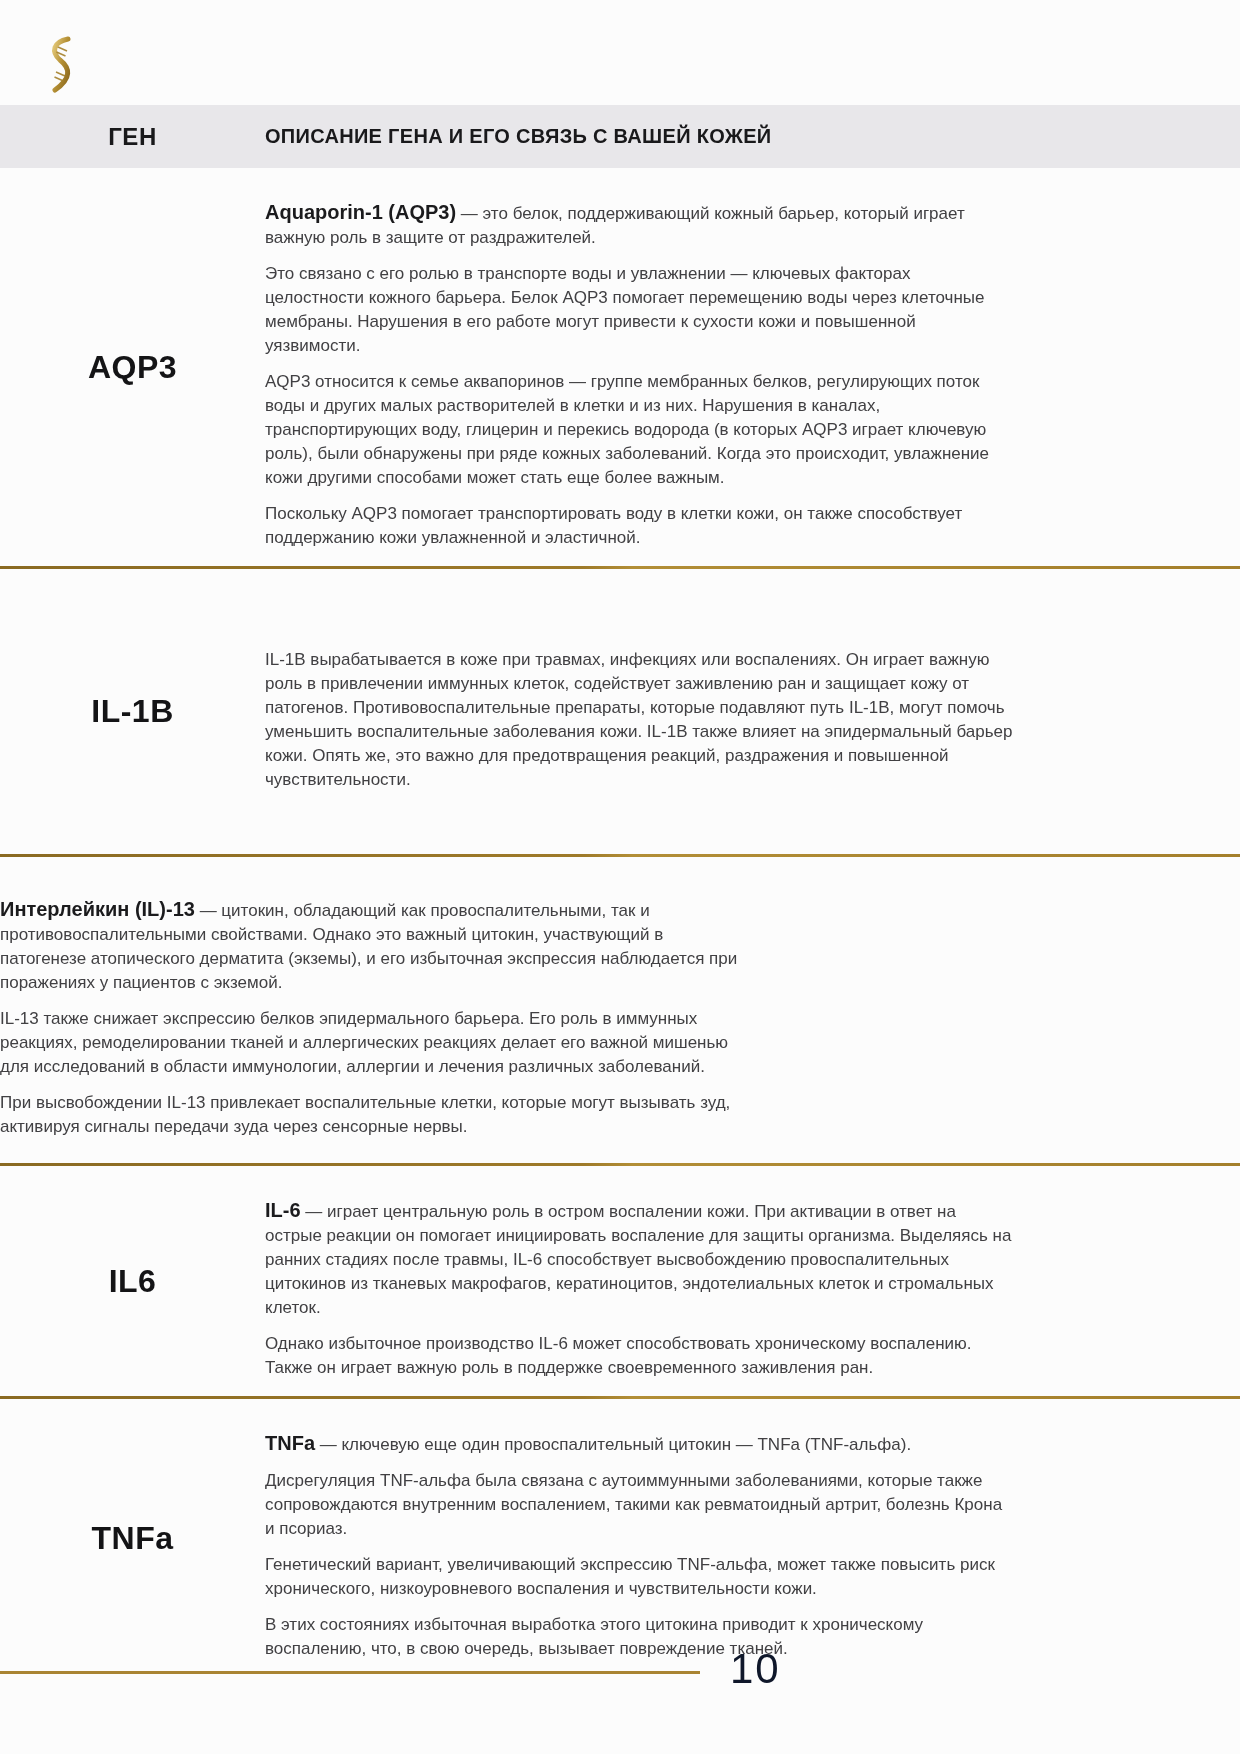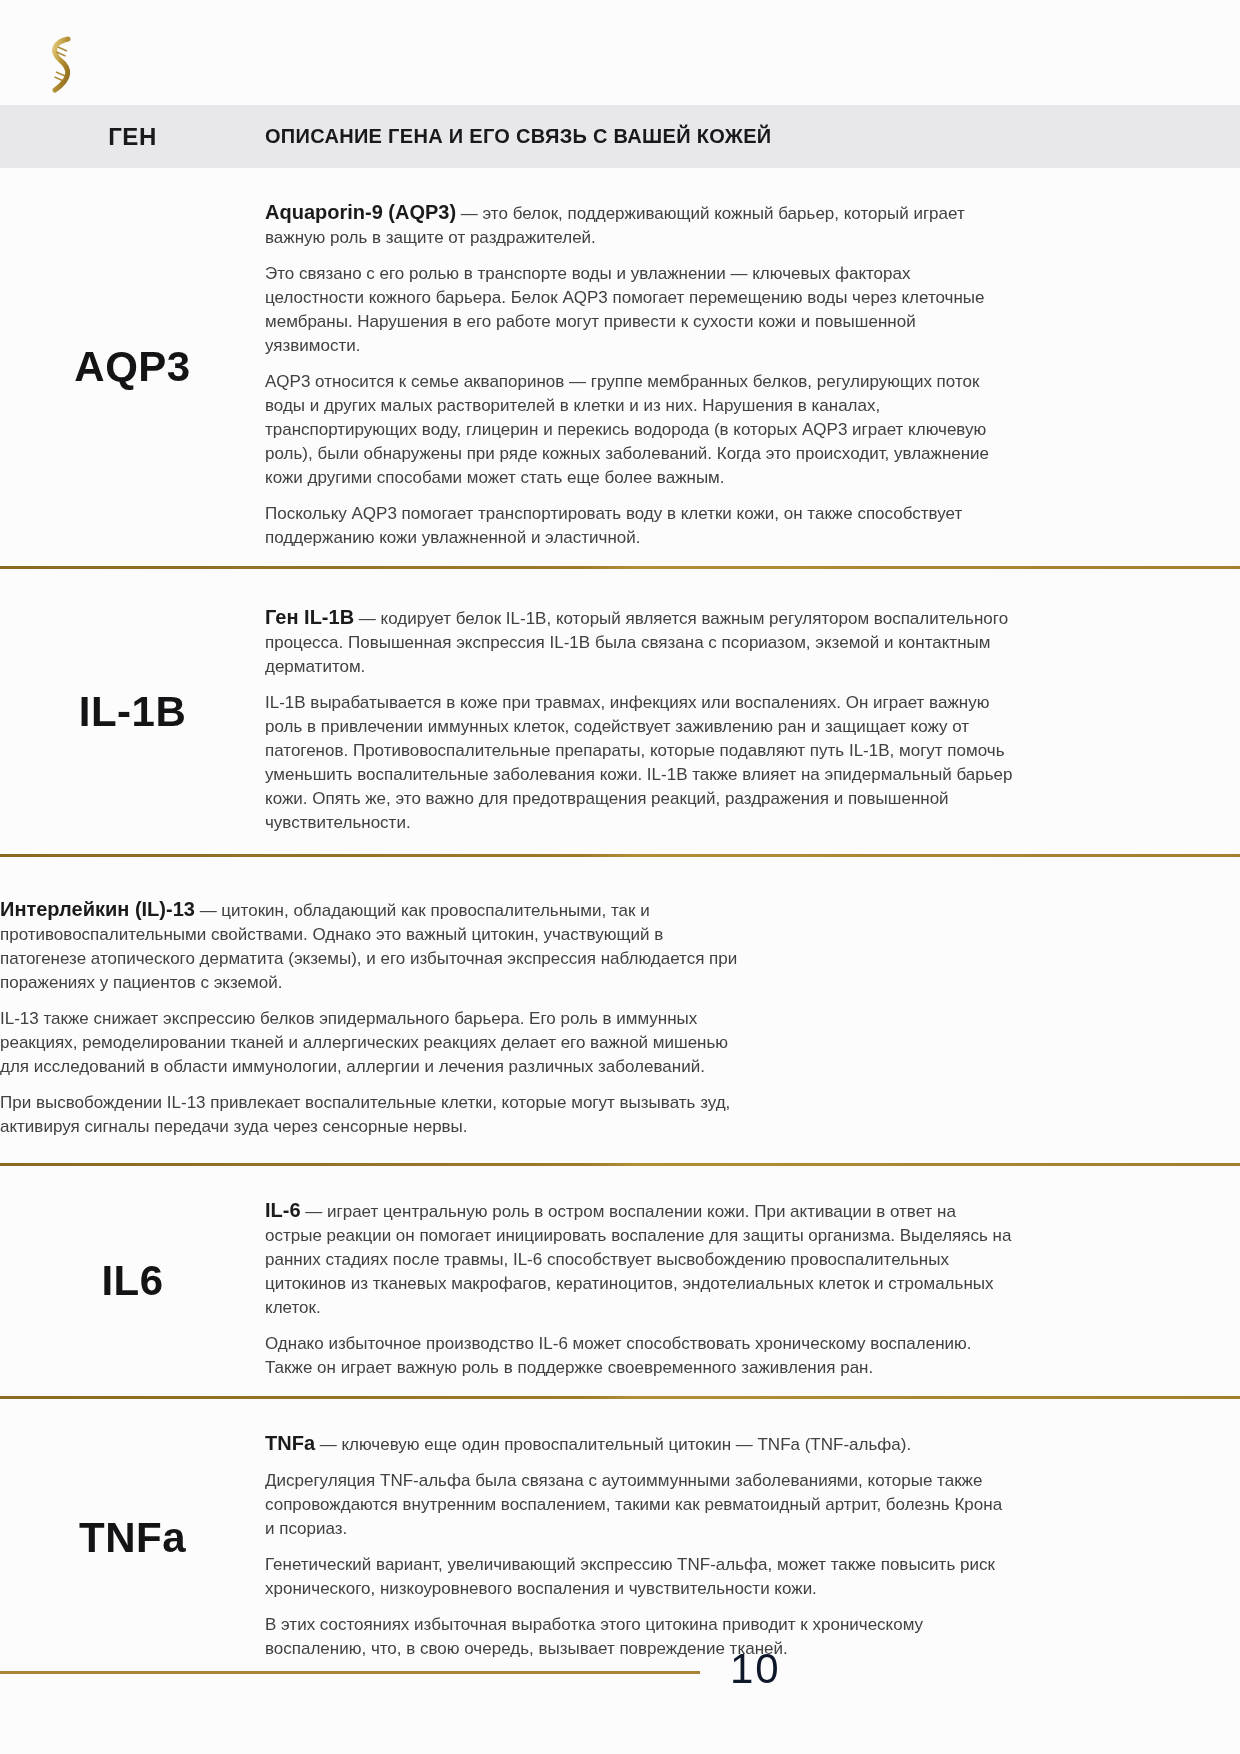--- a/index.html
+++ b/index.html
@@ -24,21 +24,21 @@
   }
   .rows { position:absolute; top:168px; left:0; width:1240px; }
   .row { display:flex; align-items:center; }
   .row-0 { min-height:385px; }
   .row-1 { min-height:285px; }
   .row-2 { min-height:306px; }
   .row-3 { min-height:224px; }
   .row-4 { min-height:260px; }
   .gene-cell {
     width:265px; flex:0 0 265px; text-align:center;
-    font-size:42px; font-weight:bold; color:#141416; letter-spacing:.5px;
+    font-size:32px; font-weight:bold; color:#141416; letter-spacing:.5px;
   }
   .desc-cell {
     width:748px; max-width:748px;
     padding:32px 0 16px 0;
     font-size:17px; line-height:24px; color:#414043;
   }
   .desc-cell p { margin:0 0 12px 0; }
   .desc-cell p:last-child { margin-bottom:0; }
   .lead { font-size:20px; font-weight:bold; color:#1b1b1d; }
   .sep {
@@ -81,33 +81,32 @@
   <div class="band">
     <div class="gene-col">ГЕН</div>
     <div class="desc-col">ОПИСАНИЕ ГЕНА И ЕГО СВЯЗЬ С ВАШЕЙ КОЖЕЙ</div>
   </div>
 
   <div class="rows">
 
     <div class="row row-0">
       <div class="gene-cell">AQP3</div>
       <div class="desc-cell">
-        <p><strong class="lead">Aquaporin-9 (AQP3)</strong><span> — это белок, поддерживающий кожный барьер, который играет важную роль в защите от раздражителей.</span></p>
+        <p><strong class="lead">Aquaporin-1 (AQP3)</strong><span> — это белок, поддерживающий кожный барьер, который играет важную роль в защите от раздражителей.</span></p>
         <p><span>Это связано с его ролью в транспорте воды и увлажнении — ключевых факторах целостности кожного барьера. Белок AQP3 помогает перемещению воды через клеточные мембраны. Нарушения в его работе могут привести к сухости кожи и повышенной уязвимости.</span></p>
         <p><span>AQP3 относится к семье аквапоринов — группе мембранных белков, регулирующих поток воды и других малых растворителей в клетки и из них. Нарушения в каналах, транспортирующих воду, глицерин и перекись водорода (в которых AQP3 играет ключевую роль), были обнаружены при ряде кожных заболеваний. Когда это происходит, увлажнение кожи другими способами может стать еще более важным.</span></p>
         <p><span>Поскольку AQP3 помогает транспортировать воду в клетки кожи, он также способствует поддержанию кожи увлажненной и эластичной.</span></p>
       </div>
     </div>
 
     <div class="sep"></div>
 
     <div class="row row-1">
       <div class="gene-cell">IL-1B</div>
       <div class="desc-cell">
-        <p><strong class="lead">Ген IL-1B</strong><span> — кодирует белок IL-1B, который является важным регулятором воспалительного процесса. Повышенная экспрессия IL-1B была связана с псориазом, экземой и контактным дерматитом.</span></p>
         <p><span>IL-1B вырабатывается в коже при травмах, инфекциях или воспалениях. Он играет важную роль в привлечении иммунных клеток, содействует заживлению ран и защищает кожу от патогенов. Противовоспалительные препараты, которые подавляют путь IL-1B, могут помочь уменьшить воспалительные заболевания кожи. IL-1B также влияет на эпидермальный барьер кожи. Опять же, это важно для предотвращения реакций, раздражения и повышенной чувствительности.</span></p>
       </div>
     </div>
 
     <div class="sep"></div>
 
     <div class="row row-2">
       <div class="desc-cell">
         <p><strong class="lead">Интерлейкин (IL)-13</strong><span> — цитокин, обладающий как провоспалительными, так и противовоспалительными свойствами. Однако это важный цитокин, участвующий в патогенезе атопического дерматита (экземы), и его избыточная экспрессия наблюдается при поражениях у пациентов с экземой.</span></p>
         <p><span>IL-13 также снижает экспрессию белков эпидермального барьера. Его роль в иммунных реакциях, ремоделировании тканей и аллергических реакциях делает его важной мишенью для исследований в области иммунологии, аллергии и лечения различных заболеваний.</span></p>

